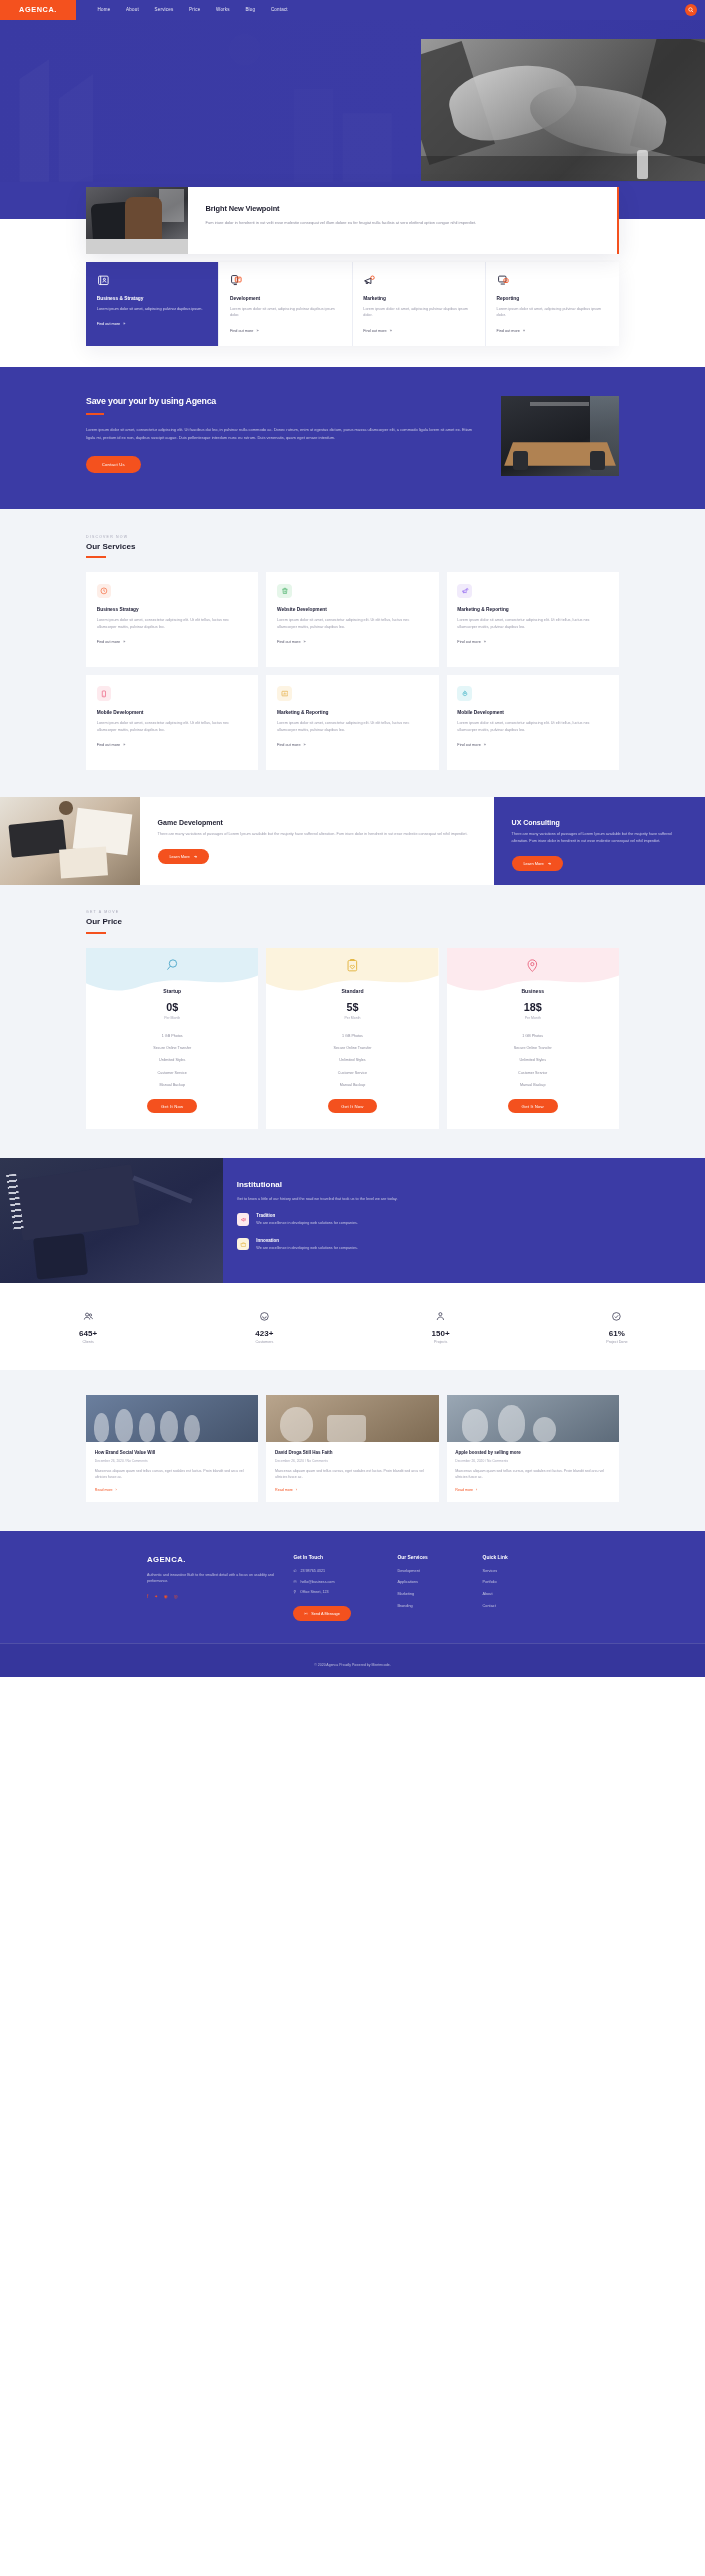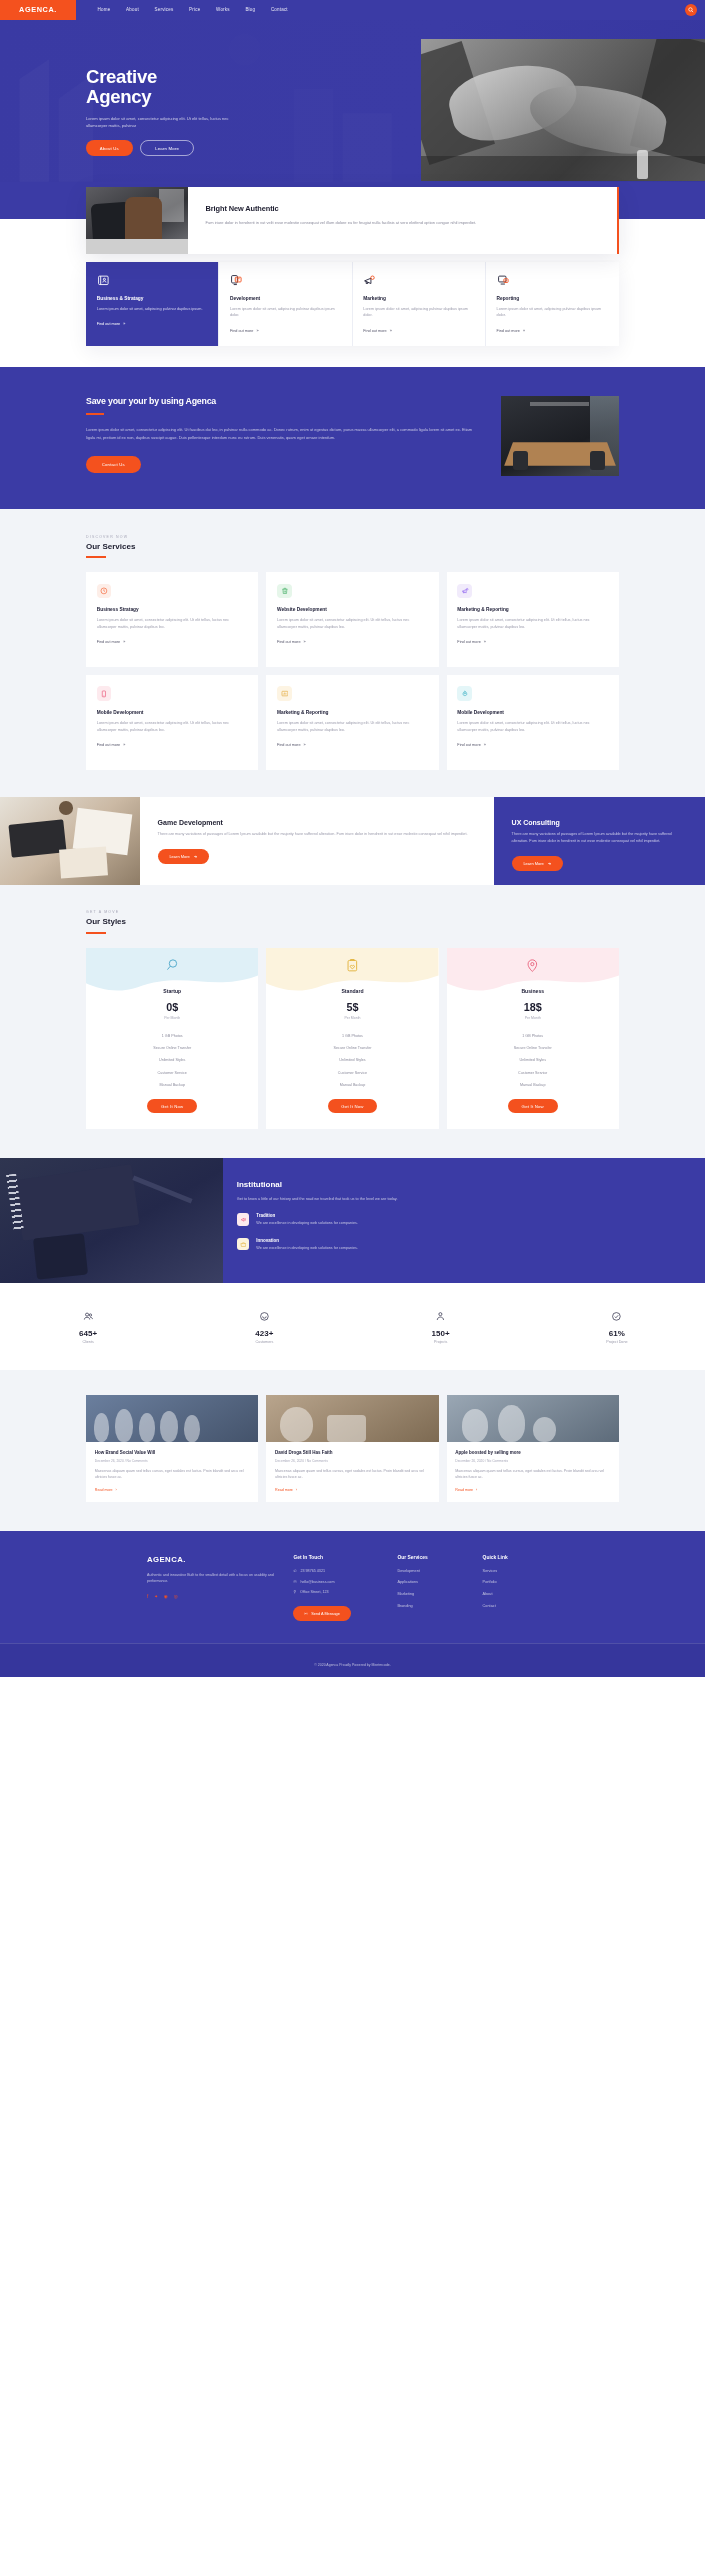--- a/index.html
+++ b/index.html
@@ -224,44 +224,33 @@
       <circle cx="250" cy="30" r="16" fill="#fff" opacity=".08"></circle>
     </svg>
     <div class="hero-photo">
       <div class="cuff"></div>
         <div class="cuff2"></div>
       <div class="hand-a"></div>
         <div class="hand-b"></div>
       <div class="desk"></div>
         <div class="bottle"></div>
     </div>
-    <div class="hero-inner">
-      <div class="hero-title">
-        <span>Creative</span><br>
-        <span>Agency</span>
-      </div>
-      <p class="hero-sub">Lorem ipsum dolor sit amet, consectetur adipiscing elit. Ut elit tellus, luctus nec ullamcorper mattis, pulvinar</p>
-      <div class="hero-btns">
-        <a class="btn btn-primary">About Us</a>
-        <a class="btn btn-ghost">Learn More</a>
-      </div>
-    </div>
   </div>
 
   <div class="viewpoint-wrap">
     <div class="viewpoint-band"></div>
     <div class="viewpoint-card">
       <div class="vp-photo">
         <div class="win"></div>
           <div class="p1"></div>
           <div class="p2"></div>
           <div class="tbl"></div>
       </div>
       <div class="vp-text">
-        <h2>Bright New Authentic</h2>
+        <h2>Bright New Viewpoint</h2>
         <p>Fum iriure dolor in hendrerit in vut velit esse molestie consequat vel illum dolore eu fer feugiat nulla facilisis at vero eleifend option congue nihil imperdiet.</p>
       </div>
       <div class="vp-accent"></div>
     </div>
   </div>
 
   <div class="features">
     <div class="features-row">
 
       <div class="fcard active">
@@ -467,21 +456,21 @@
       <a class="learn">
           <span>Learn More</span>
           <span>➜</span>
         </a>
     </div>
   </div>
 
   <div class="pricing">
     <div class="sec-head">
       <div class="sec-kicker">Get A Move</div>
-      <div class="sec-title">Our Styles</div>
+      <div class="sec-title">Our Price</div>
       <div class="sec-rule"></div>
     </div>
     <div class="price-grid">
 
       <div class="price-card">
         <svg class="price-blob" viewBox="0 0 100 46" preserveAspectRatio="none">
             <path d="M0 0 H100 V28 C72 46 58 22 30 40 C18 47 8 42 0 36 Z" fill="#dff0f7"></path>
           </svg>
         <div class="price-ic">
           <svg width="14.7" height="14.7" viewBox="0 0 24 24" fill="none" stroke="#4aa6c9" stroke-width="1.5">

